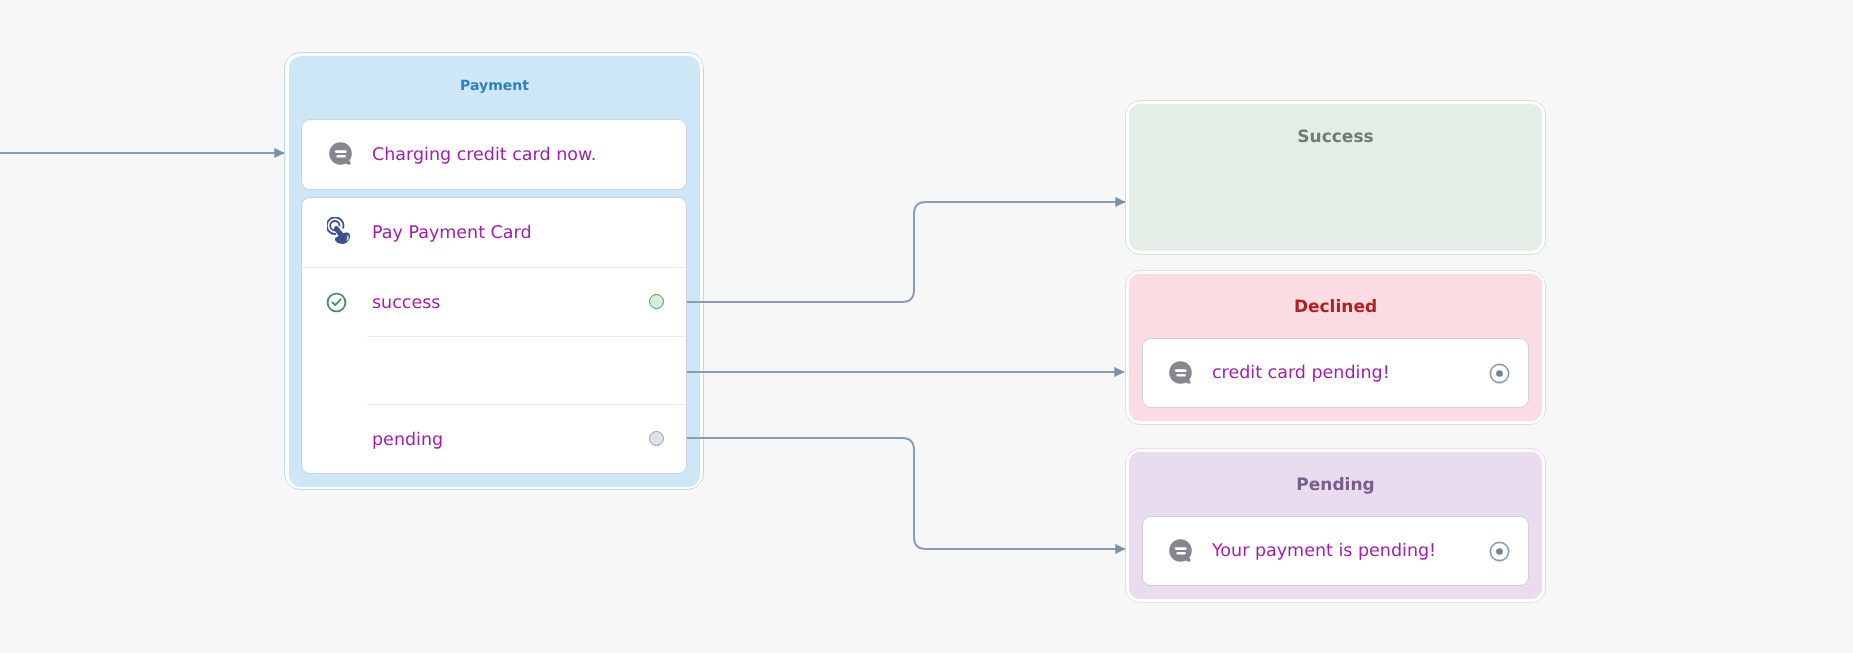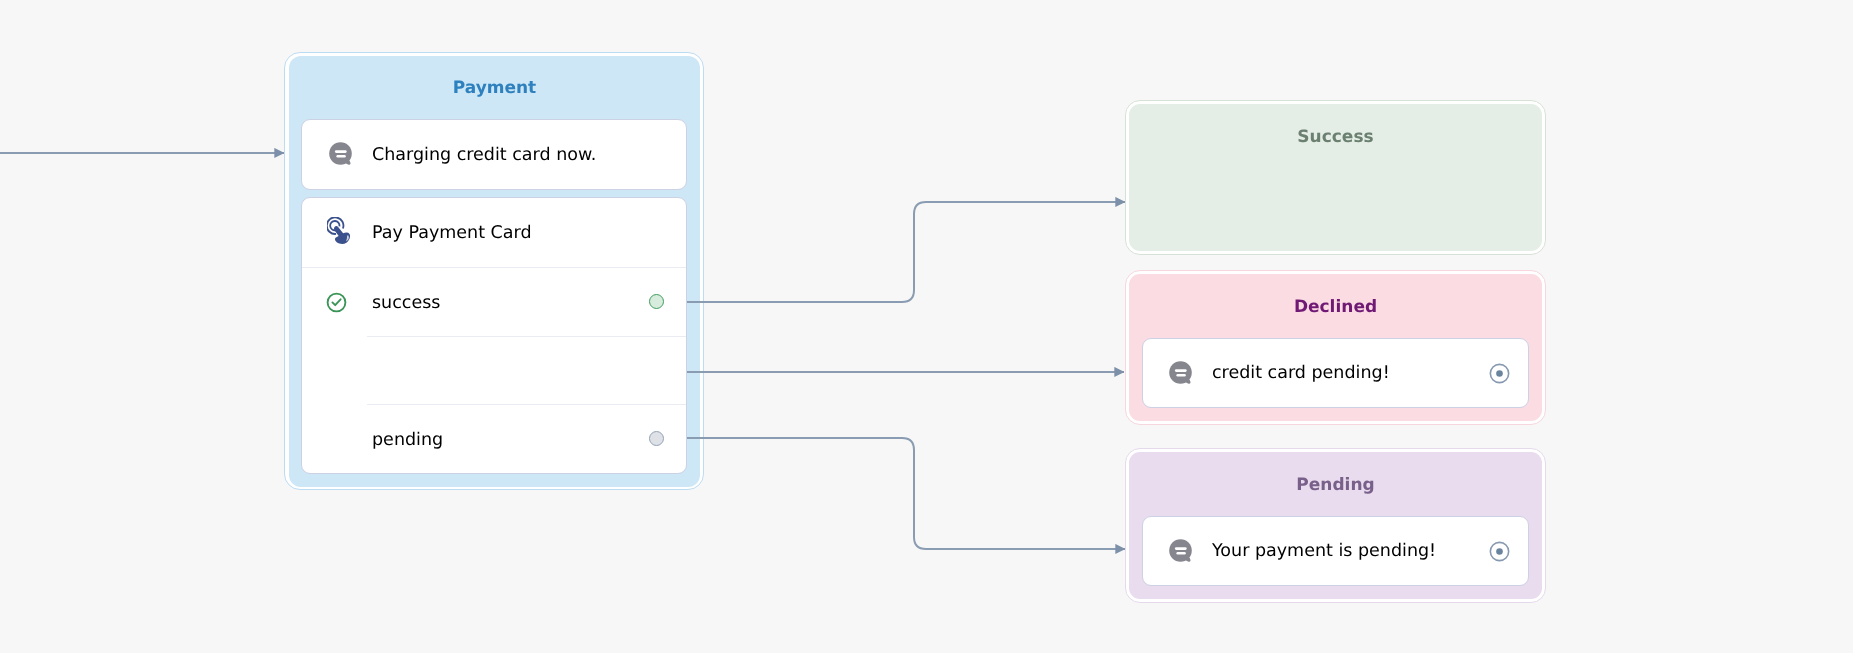--- a/index.html
+++ b/index.html
@@ -5,25 +5,25 @@
   html,body{margin:0;padding:0;}
   body{width:1853px;height:653px;background:#f7f7f7;
        font-family:"DejaVu Sans",sans-serif;overflow:hidden;position:relative;
        -webkit-font-smoothing:antialiased;text-rendering:geometricPrecision;}
   #canvas{position:absolute;left:0;top:0;width:1853px;height:653px;background:#f7f7f7;}
   svg.edges{position:absolute;left:0;top:0;width:1853px;height:653px;pointer-events:none;z-index:5;}
 
   
   .node{position:absolute;box-sizing:border-box;border-radius:16px;}
   .node-title{position:absolute;left:0;right:0;text-align:center;font-weight:700;
-              font-family:"DejaVu Sans",sans-serif;font-size:17px;letter-spacing:0;}
+              font-family:"DejaVu Sans",sans-serif;font-size:14px;letter-spacing:0;}
   .card{position:absolute;background:#fff;border:1px solid #ccd1e4;border-radius:9px;
         box-sizing:border-box;}
 
-  .lbl{position:absolute;font-size:17.5px;color:#000000;white-space:nowrap;}
+  .lbl{position:absolute;font-size:17.5px;color:#a21caf;white-space:nowrap;}
   .icon{position:absolute;}
   .divider{position:absolute;height:1px;background:#e9edf3;}
   .port{position:absolute;border-radius:50%;box-sizing:border-box;}
   .port.green{width:15px;height:15px;border:1.8px solid #3f9e5d;background:#d7ecdd;}
   .port.grey{width:15px;height:15px;border:1.7px solid #93a3b7;background:#dee1e6;}
 
   
   #payment-node{left:284px;top:52px;width:420px;height:438px;}
   #payment-node .node-ring{position:absolute;left:0;top:0;right:0;bottom:0;
       border-radius:16px;border:1.5px solid #bcdcf3;background:#fff;}
@@ -56,21 +56,21 @@
   .outnode .lbl.msg{left:69px;top:50%;transform:translateY(-50%);}
   .outnode .icon.tgt{position:absolute;right:18px;top:24px;width:21px;height:21px;}
 
   #success-node{left:1125px;top:100px;}
   #success-node .node-ring{border:1.3px solid #d7e2d7;}
   #success-node .node-body{background:#e5eee6;}
   #success-node .node-title{color:#6b8070;}
   #declined-node{left:1125px;top:270px;}
   #declined-node .node-ring{border:1.3px solid #f7d6dd;}
   #declined-node .node-body{background:#fbdce2;}
-  #declined-node .node-title{color:#701a75;}
+  #declined-node .node-title{color:#b91c1c;}
   #pending-node{left:1125px;top:448px;}
   #pending-node .node-ring{border:1.3px solid #e6d9ec;}
   #pending-node .node-body{background:#e9dcee;}
   #pending-node .node-title{color:#79608a;}
 </style>
 </head>
 <body>
 
 <div id="canvas">
 

